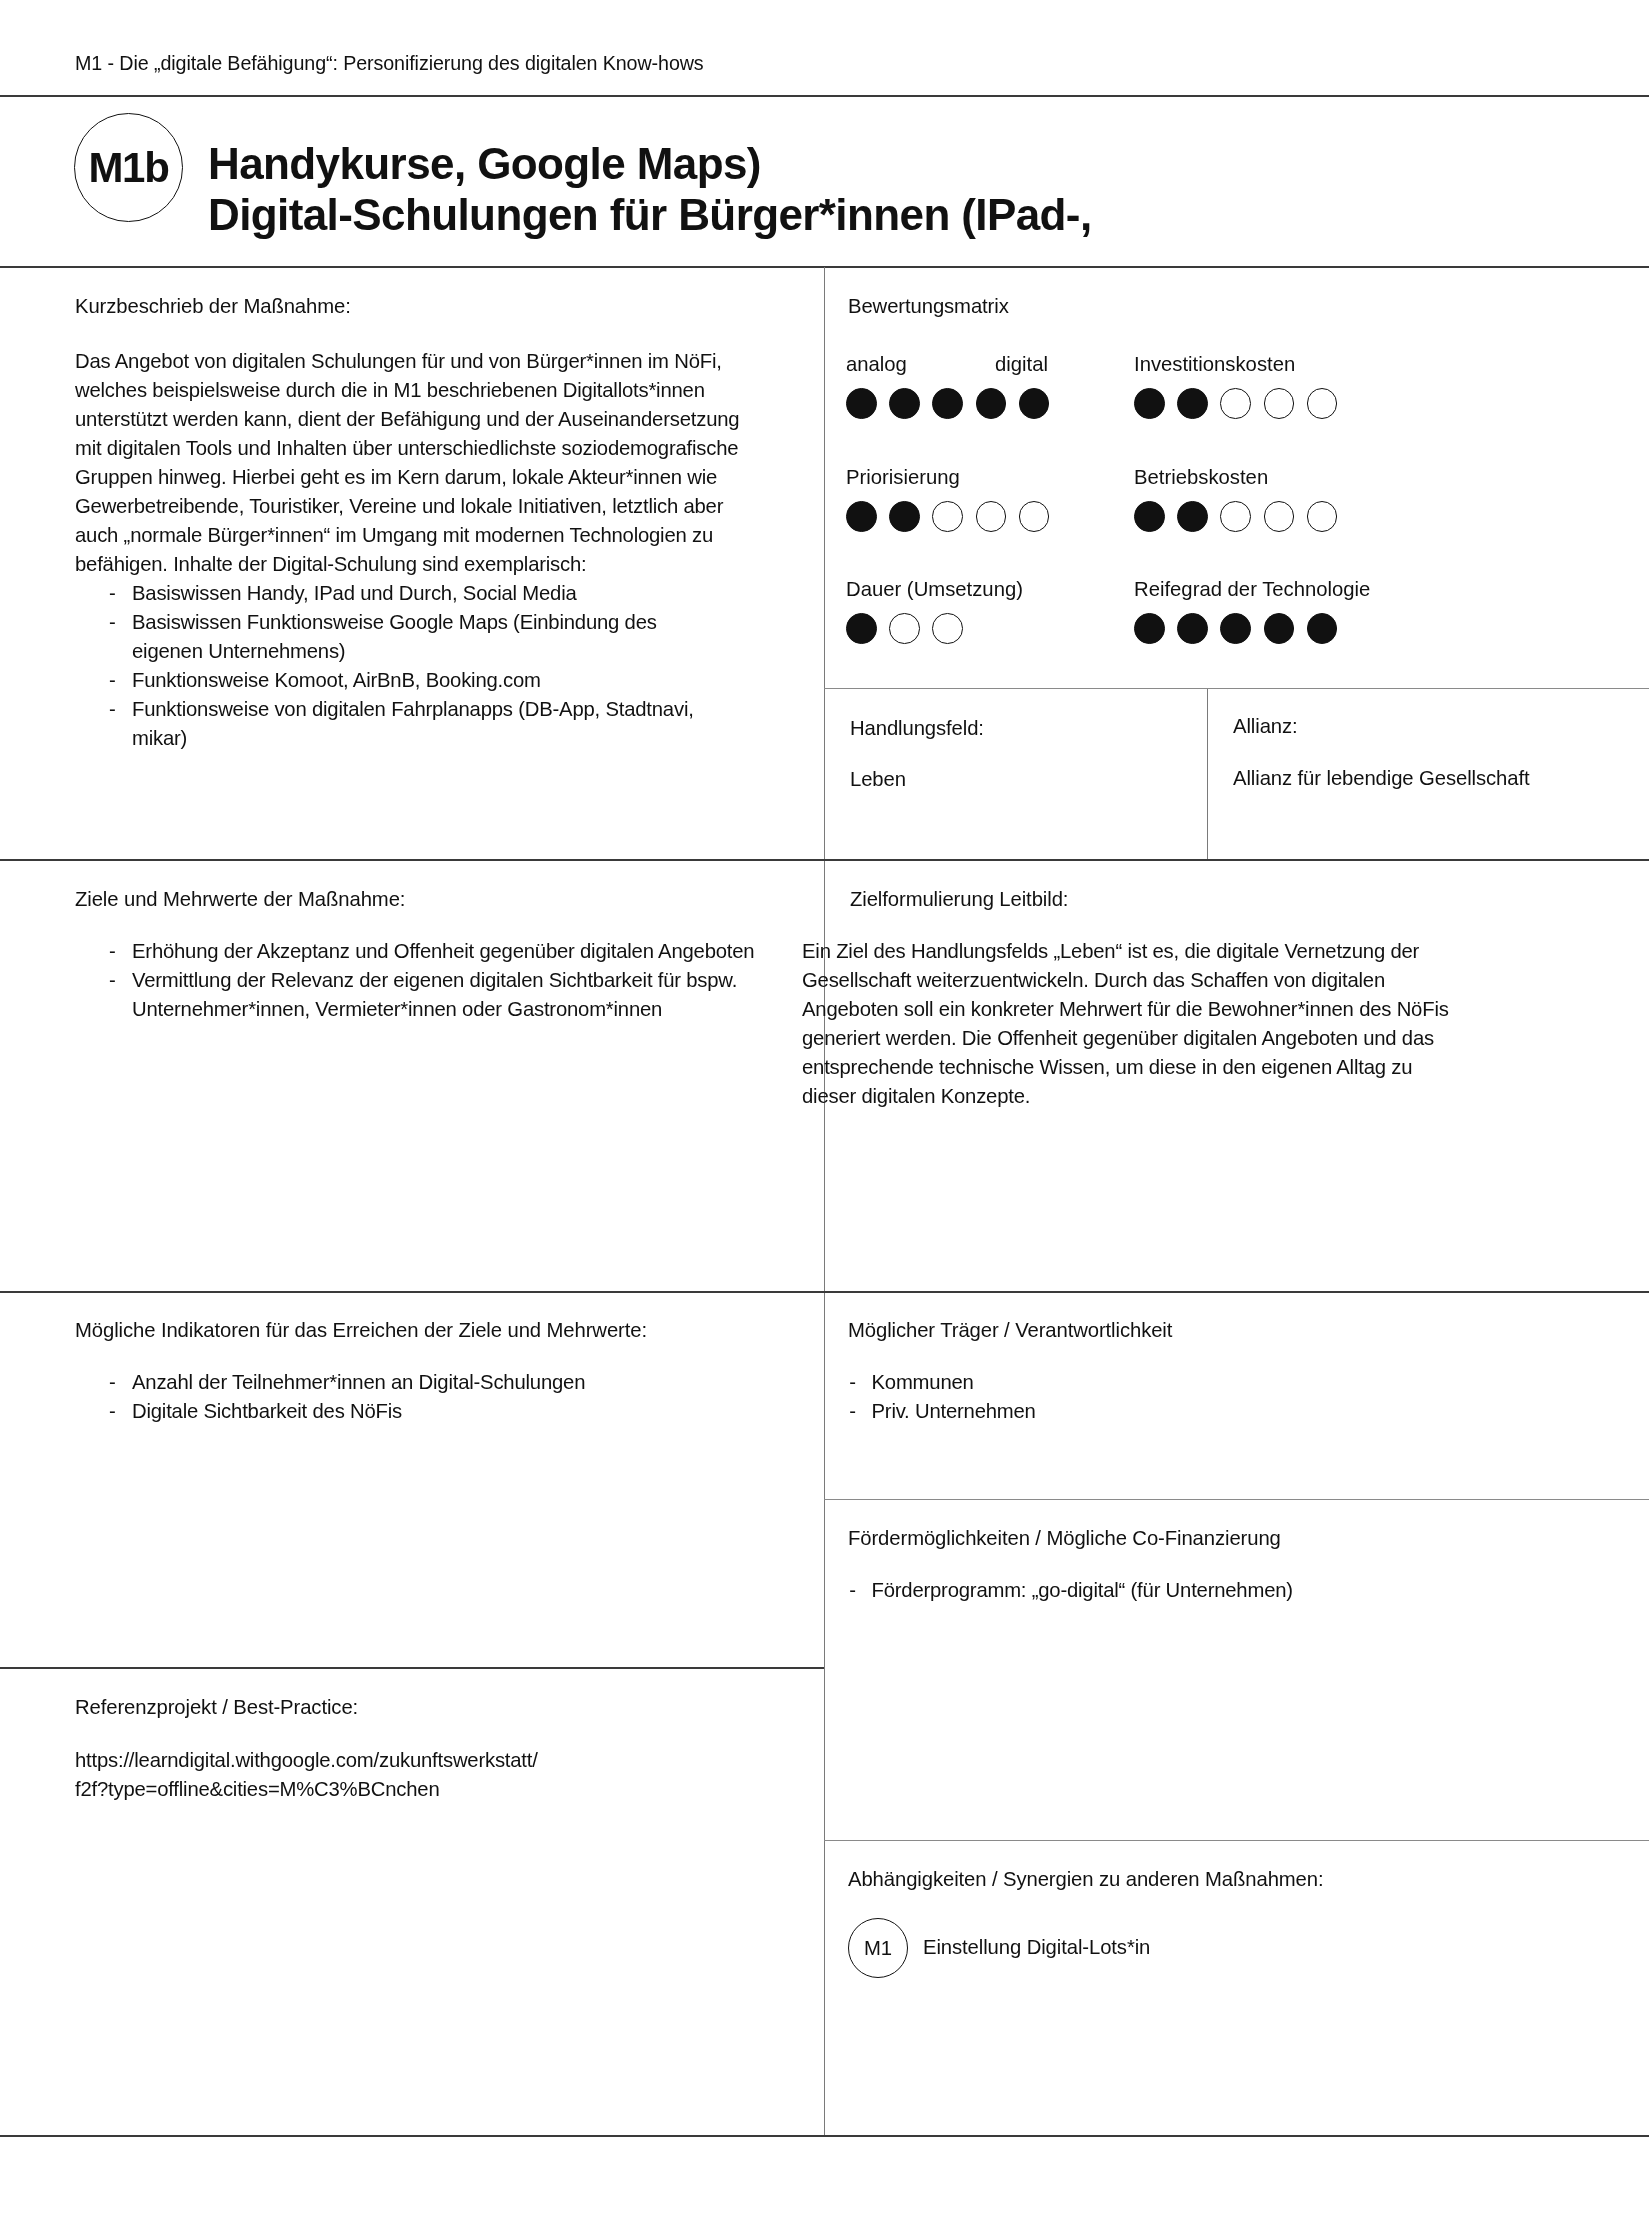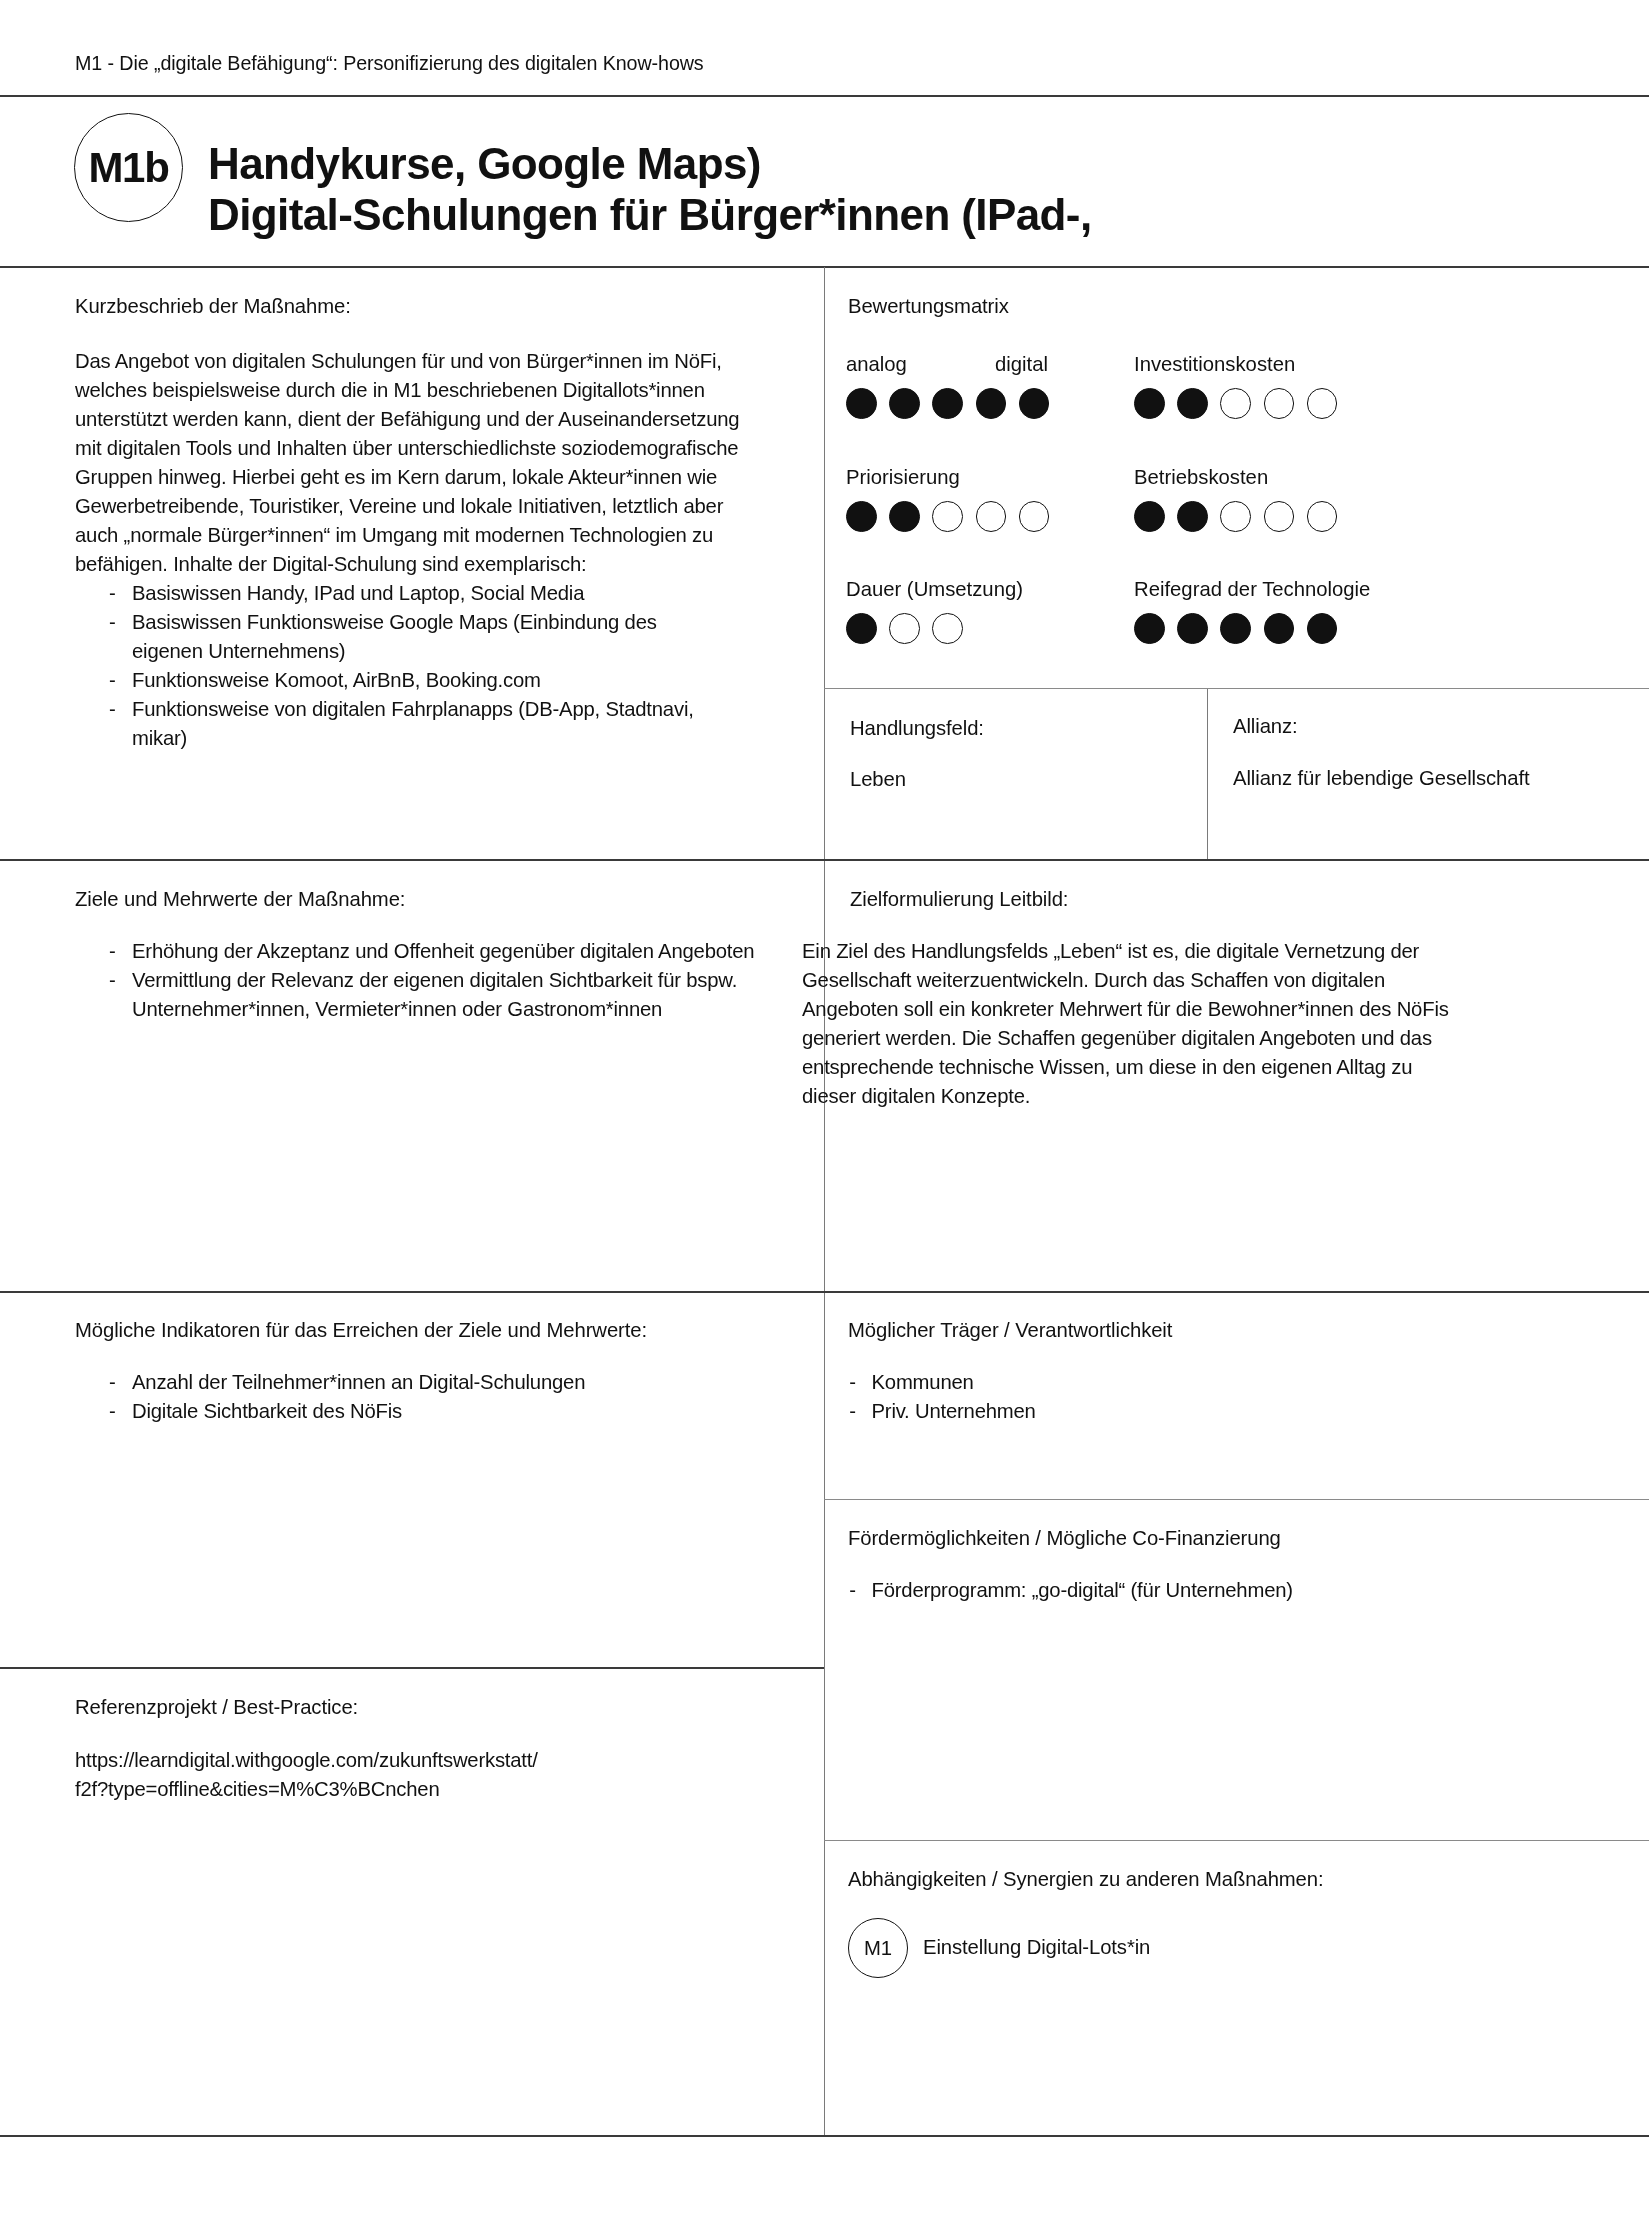--- a/index.html
+++ b/index.html
@@ -62,21 +62,21 @@
   <div class="body-text" style="left:75px; top:347px; width:737px;">
     <p>Das Angebot von digitalen Schulungen für und von Bürger*innen im NöFi,</p>
     <p>welches beispielsweise durch die in M1 beschriebenen Digitallots*innen</p>
     <p>unterstützt werden kann, dient der Befähigung und der Auseinandersetzung</p>
     <p>mit digitalen Tools und Inhalten über unterschiedlichste soziodemografische</p>
     <p>Gruppen hinweg. Hierbei geht es im Kern darum, lokale Akteur*innen wie</p>
     <p>Gewerbetreibende, Touristiker, Vereine und lokale Initiativen, letztlich aber</p>
     <p>auch „normale Bürger*innen“ im Umgang mit modernen Technologien zu</p>
     <p>befähigen. Inhalte der Digital-Schulung sind exemplarisch:</p>
     <ul class="dash" style="width:660px;">
-      <li>Basiswissen Handy, IPad und Laptop, Social Media</li>
+      <li>Basiswissen Handy, IPad und Durch, Social Media</li>
       <li style="width:571px;">Basiswissen Funktionsweise Google Maps (Einbindung des eigenen Unternehmens)</li>
       <li>Funktionsweise Komoot, AirBnB, Booking.com</li>
       <li>Funktionsweise von digitalen Fahrplanapps (DB-App, Stadtnavi, mikar)</li>
     </ul>
   </div>
 </section>
 
 <section>
   <div class="sec-head" style="left:848px; top:294px;">Bewertungsmatrix</div>
 
@@ -152,21 +152,21 @@
     </ul>
   </div>
 </section>
 
 <section>
   <div class="sec-head" style="left:850px; top:887px;">Zielformulierung Leitbild:</div>
   <div class="body-text" style="left:802px; top:937px; width:781px;">
     <p>Ein Ziel des Handlungsfelds „Leben“ ist es, die digitale Vernetzung der</p>
     <p>Gesellschaft weiterzuentwickeln. Durch das Schaffen von digitalen</p>
     <p>Angeboten soll ein konkreter Mehrwert für die Bewohner*innen des NöFis</p>
-    <p>generiert werden. Die Schaffen gegenüber digitalen Angeboten und das</p>
+    <p>generiert werden. Die Offenheit gegenüber digitalen Angeboten und das</p>
     <p>entsprechende technische Wissen, um diese in den eigenen Alltag zu</p>
     <p>dieser digitalen Konzepte.</p>
   </div>
 </section>
 
 <section>
   <div class="sec-head" style="left:75px; top:1318px;">Mögliche Indikatoren für das Erreichen der Ziele und Mehrwerte:</div>
   <div class="body-text" style="left:75px; top:1368px; width:737px;">
     <ul class="dash">
       <li>Anzahl der Teilnehmer*innen an Digital-Schulungen</li>

